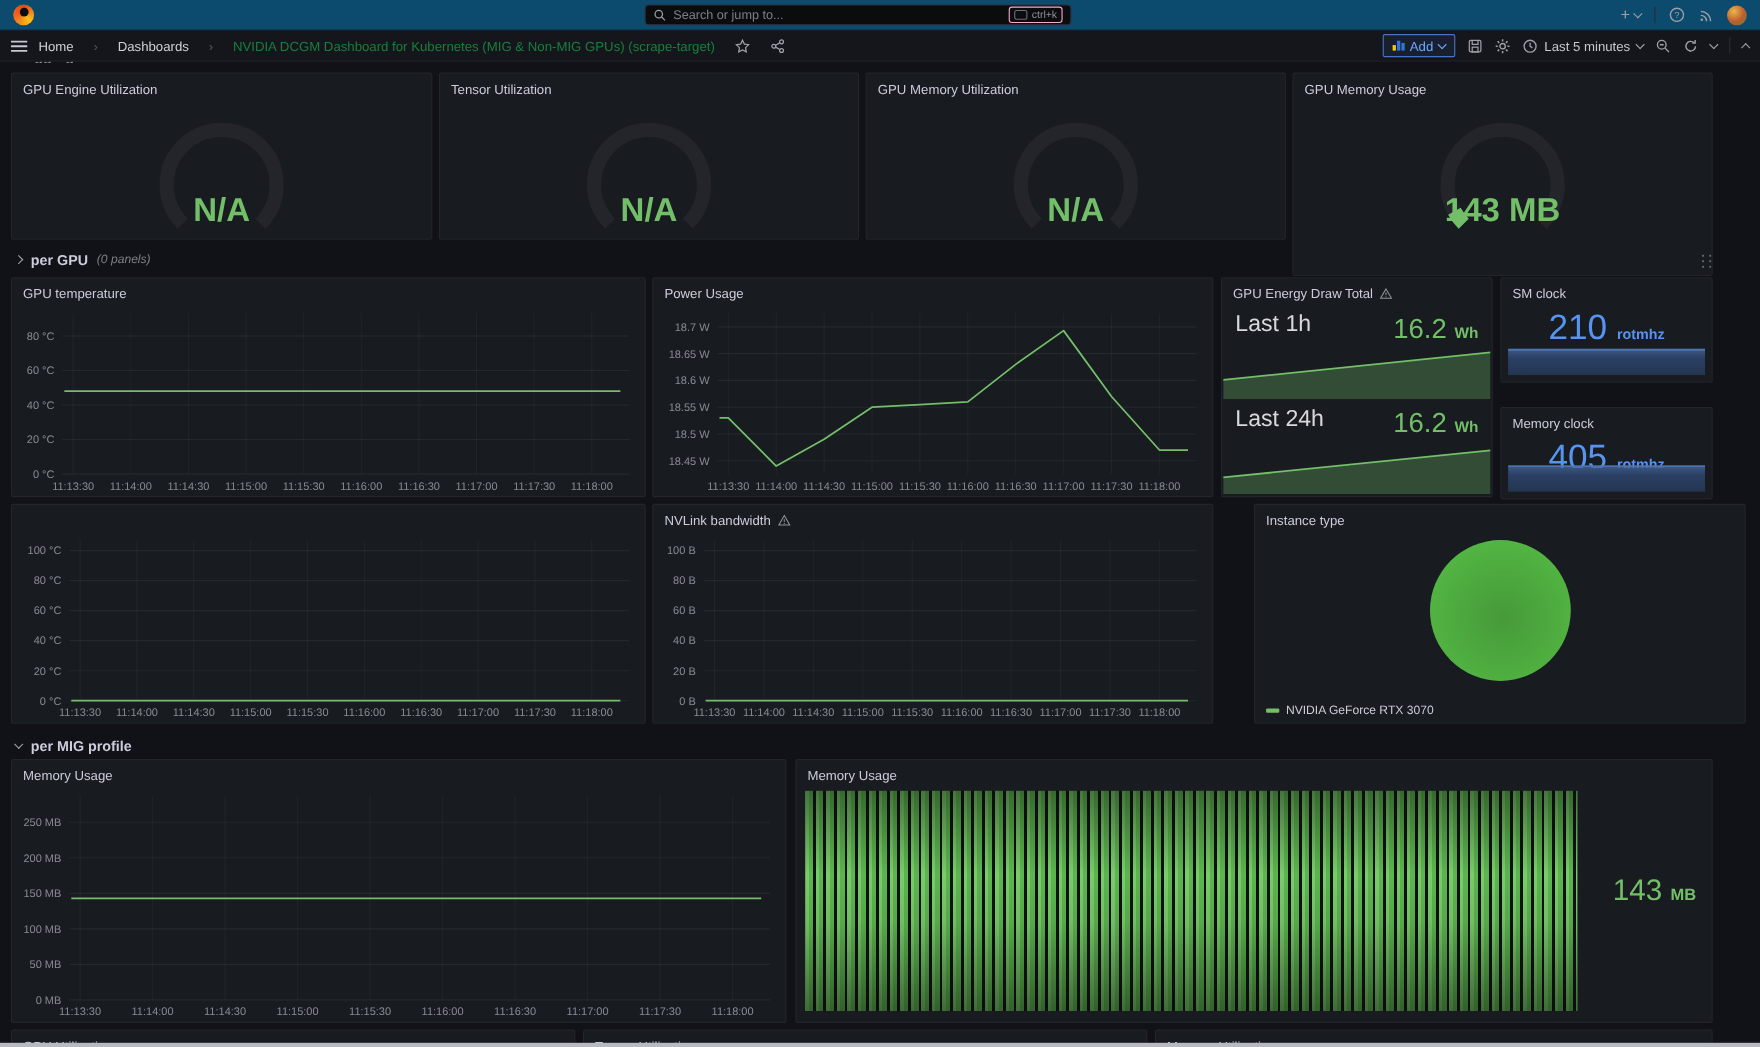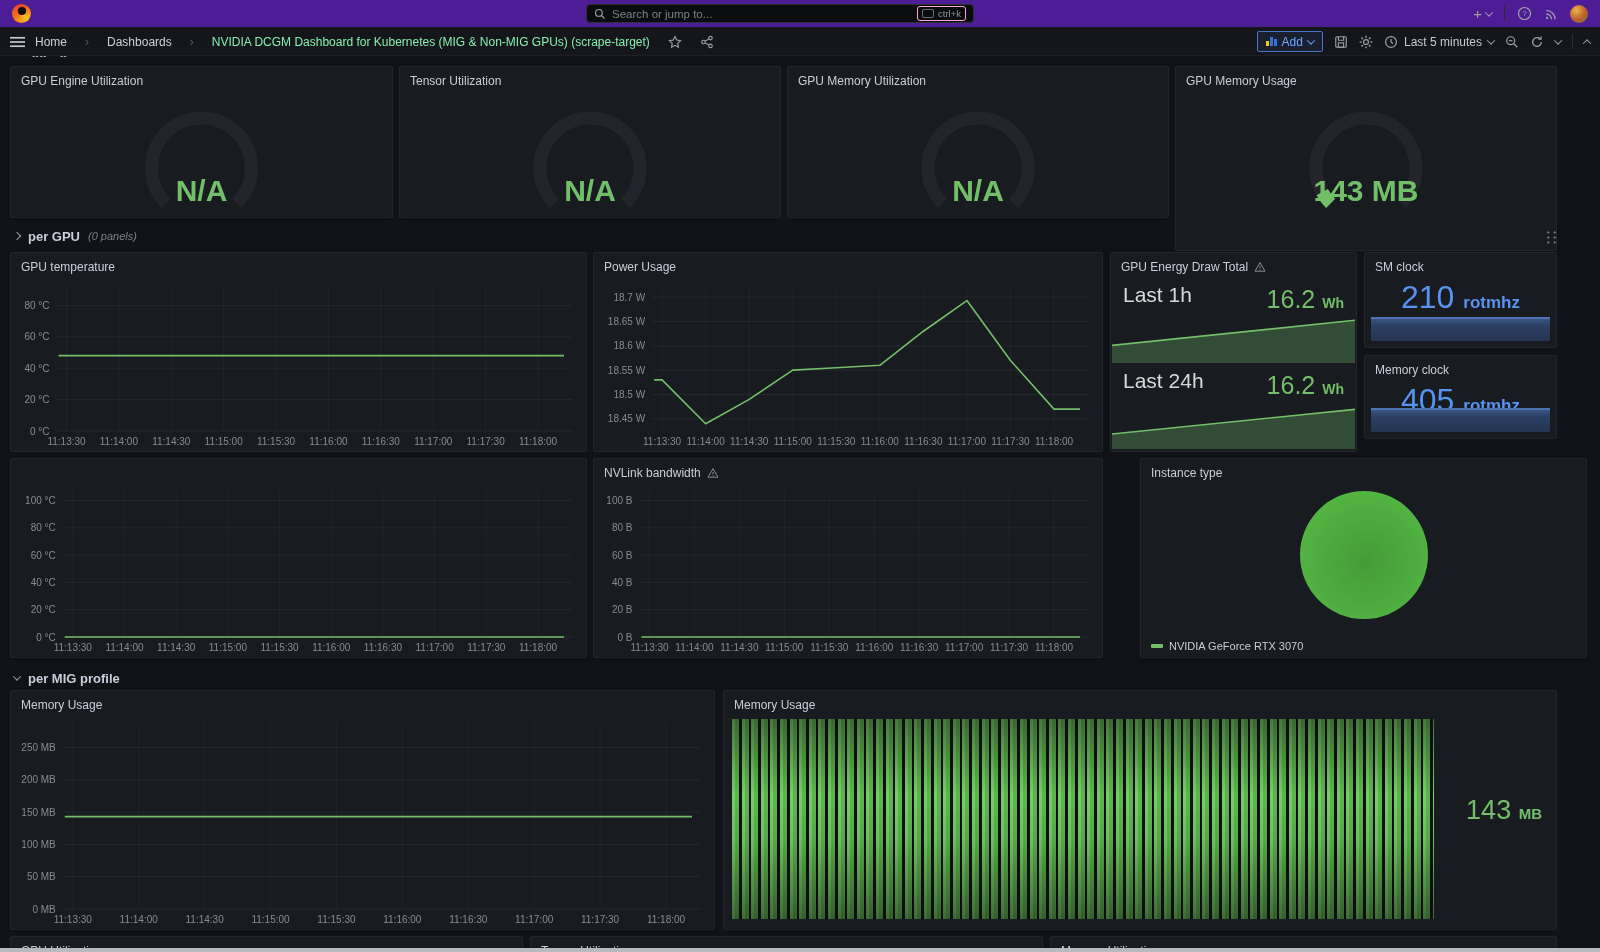--- a/index.html
+++ b/index.html
@@ -1,21 +1,21 @@
 <!DOCTYPE html>
 <html><head>
 <meta charset="utf-8">
 <style>
   html,body{margin:0;padding:0;background:#111217;}
   body{width:1600px;height:952px;overflow:hidden;position:relative;
        font-family:"Liberation Sans",sans-serif;color:#ccccdc;-webkit-font-smoothing:antialiased;}
   .icon{display:inline-flex;align-items:center;justify-content:center;color:#9da0a8;}
   svg{display:block;}
   
-  .topbar{position:absolute;top:0;left:0;width:1600px;height:28px;background:#4c1d95;
+  .topbar{position:absolute;top:0;left:0;width:1600px;height:28px;background:#0c4a6e;
           border-bottom:1px solid #17181d;display:flex;align-items:center;padding:0 12px;box-sizing:border-box;z-index:30;}
   .logo{width:19px;height:19px;border-radius:50%;position:relative;
         background:conic-gradient(from 130deg,#f8c21a,#f2691d 35%,#e8431f 65%,#f8c21a);}
   .logo::after{content:"";position:absolute;width:8px;height:8px;border-radius:50%;background:#0d0e12;top:3px;left:6px;}
   .search{position:absolute;left:586px;top:4px;width:388px;height:19px;background:#0b0c0e;
           border:1px solid #2e3036;border-radius:4px;display:flex;align-items:center;padding:0 7px;box-sizing:border-box;gap:6px;}
   .search .ph{flex:1;font-size:11.5px;color:#7b8087;}
   .kbd{display:flex;align-items:center;gap:4px;border:1px solid #f9a8d4;border-radius:3px;
        padding:0 4px;height:13px;font-size:9.5px;color:#8e9297;}
   .kbd-ic{width:10px;height:7px;border:1px solid #6a6e75;border-radius:2px;}
@@ -28,21 +28,21 @@
   .cv{display:inline-block;width:5px;height:5px;border-right:1.5px solid #9da0a8;border-bottom:1.5px solid #9da0a8;}
   .cv.down{transform:rotate(45deg) translate(-1px,-1px);}
   .cv.right{transform:rotate(-45deg);}
   .cv.up{transform:rotate(-135deg) translate(-1px,-1px);}
   .cv.blue{border-color:#6ea6ff;}
   
   .subbar{position:absolute;top:28px;left:0;width:1600px;height:28px;background:#15161b;
           border-bottom:1px solid #1e2026;display:flex;align-items:center;padding:0 10px;box-sizing:border-box;z-index:20;}
   .crumbs{display:flex;align-items:flex-end;gap:18px;font-size:12px;margin-left:10px;}
   .crumb{color:#d0d1d6;}
-  .crumb.dim{color:#86efac;}
+  .crumb.dim{color:#15803d;}
   .sep{color:#55585f;font-size:12px;}
   .sub-right{margin-left:auto;display:flex;align-items:center;gap:11px;}
   .add-btn{display:flex;align-items:center;gap:5px;border:1px solid #4774c4;border-radius:2px;
            padding:2.5px 8px;color:#6ea6ff;background:rgba(61,113,217,0.10);font-size:12px;}
   .addicon{display:flex;align-items:flex-end;gap:1.5px;}
   .addicon i{display:block;width:2.5px;background:#3274d9;}
   .timep{display:flex;align-items:center;gap:6px;font-size:12px;color:#c7c8d1;}
   
   .dash{position:absolute;top:56px;left:0;width:1600px;height:896px;padding-left:12px;}
   .agg-clip{position:absolute;left:22px;top:-12px;font-size:13px;font-weight:600;color:#b9bac4;
@@ -59,21 +59,21 @@
   .dots{width:13px;height:15px;background-image:radial-gradient(circle,#686c74 1px,transparent 1.2px);
         background-size:6.5px 5px;background-position:1px 1px;}
   
   .e-row{position:relative;height:86px;text-decoration:underline;}
   .e-label{position:absolute;left:12px;top:6px;font-size:21px;font-weight:400;color:#d8d9dd;}
   .e-val{position:absolute;right:12px;top:8px;color:#73bf69;font-size:25px;font-weight:500;}
   .e-val .unit{font-size:14px;font-weight:600;}
   .spark{position:absolute;left:1px;right:1px;bottom:0;height:44px;}
   
   .sb-val{position:absolute;left:0;right:0;top:26px;text-align:center;color:#5794f2;font-size:32px;font-weight:500;}
-  .sb-val .unit{font-size:17px;font-weight:600;text-align:right;}
+  .sb-val .unit{font-size:13px;font-weight:600;text-align:right;}
   .sb-bar{position:absolute;left:6px;right:6px;bottom:6px;height:22px;border-top:2px solid #4d74b0;
           background:linear-gradient(180deg,#3a5580,#2b4065 30%,#243550);}
   
   .pie{position:absolute;left:50%;top:96px;transform:translate(-50%,-50%);width:128px;height:128px;border-radius:50%;
        background:radial-gradient(circle at 52% 55%,#469a39 0%,#4fae40 55%,#57bf47 100%);}
   .legend{position:absolute;left:10px;bottom:5px;display:flex;align-items:center;gap:6px;font-size:11px;color:#ccccdc;}
   .lmark{width:12px;height:4px;border-radius:1px;background:#73bf69;}
   
   .lcd{position:absolute;left:8px;top:28px;bottom:10px;right:122px;
        background:linear-gradient(180deg,rgba(8,10,8,0.45),rgba(8,10,8,0) 38%,rgba(8,10,8,0.08) 60%,rgba(8,10,8,0.5)),
@@ -371,21 +371,21 @@
             </svg>
           </div>
       </div>
     </div>
   </div>
   <div class="panel" style="left:1364px;top:196px;width:193px;height:96px">
     <div class="ptitle">SM clock</div>
     <div class="sb-val"><span>210</span> <span class="unit">rotmhz</span></div>
     <div class="sb-bar"></div>
   </div>
-  <div class="panel" style="left:1364px;top:299px;width:193px;height:84px">
+  <div class="panel" style="left:1364px;top:314px;width:193px;height:84px">
     <div class="ptitle">Memory clock</div>
     <div class="sb-val"><span>405</span> <span class="unit">rotmhz</span></div>
     <div class="sb-bar"></div>
   </div>
 
   <div class="panel" style="left:10px;top:402px;width:577px;height:200px">
     <div class="chart-body">
         <svg width="575" height="174">
           <line x1="61.8" y1="8" x2="61.8" y2="154" stroke="rgba(204,204,220,0.05)"></line>
           <text x="61.8" y="168" text-anchor="middle" font-size="10" fill="rgba(204,204,220,0.62)" font-family="Liberation Sans,sans-serif">11:13:30</text>

